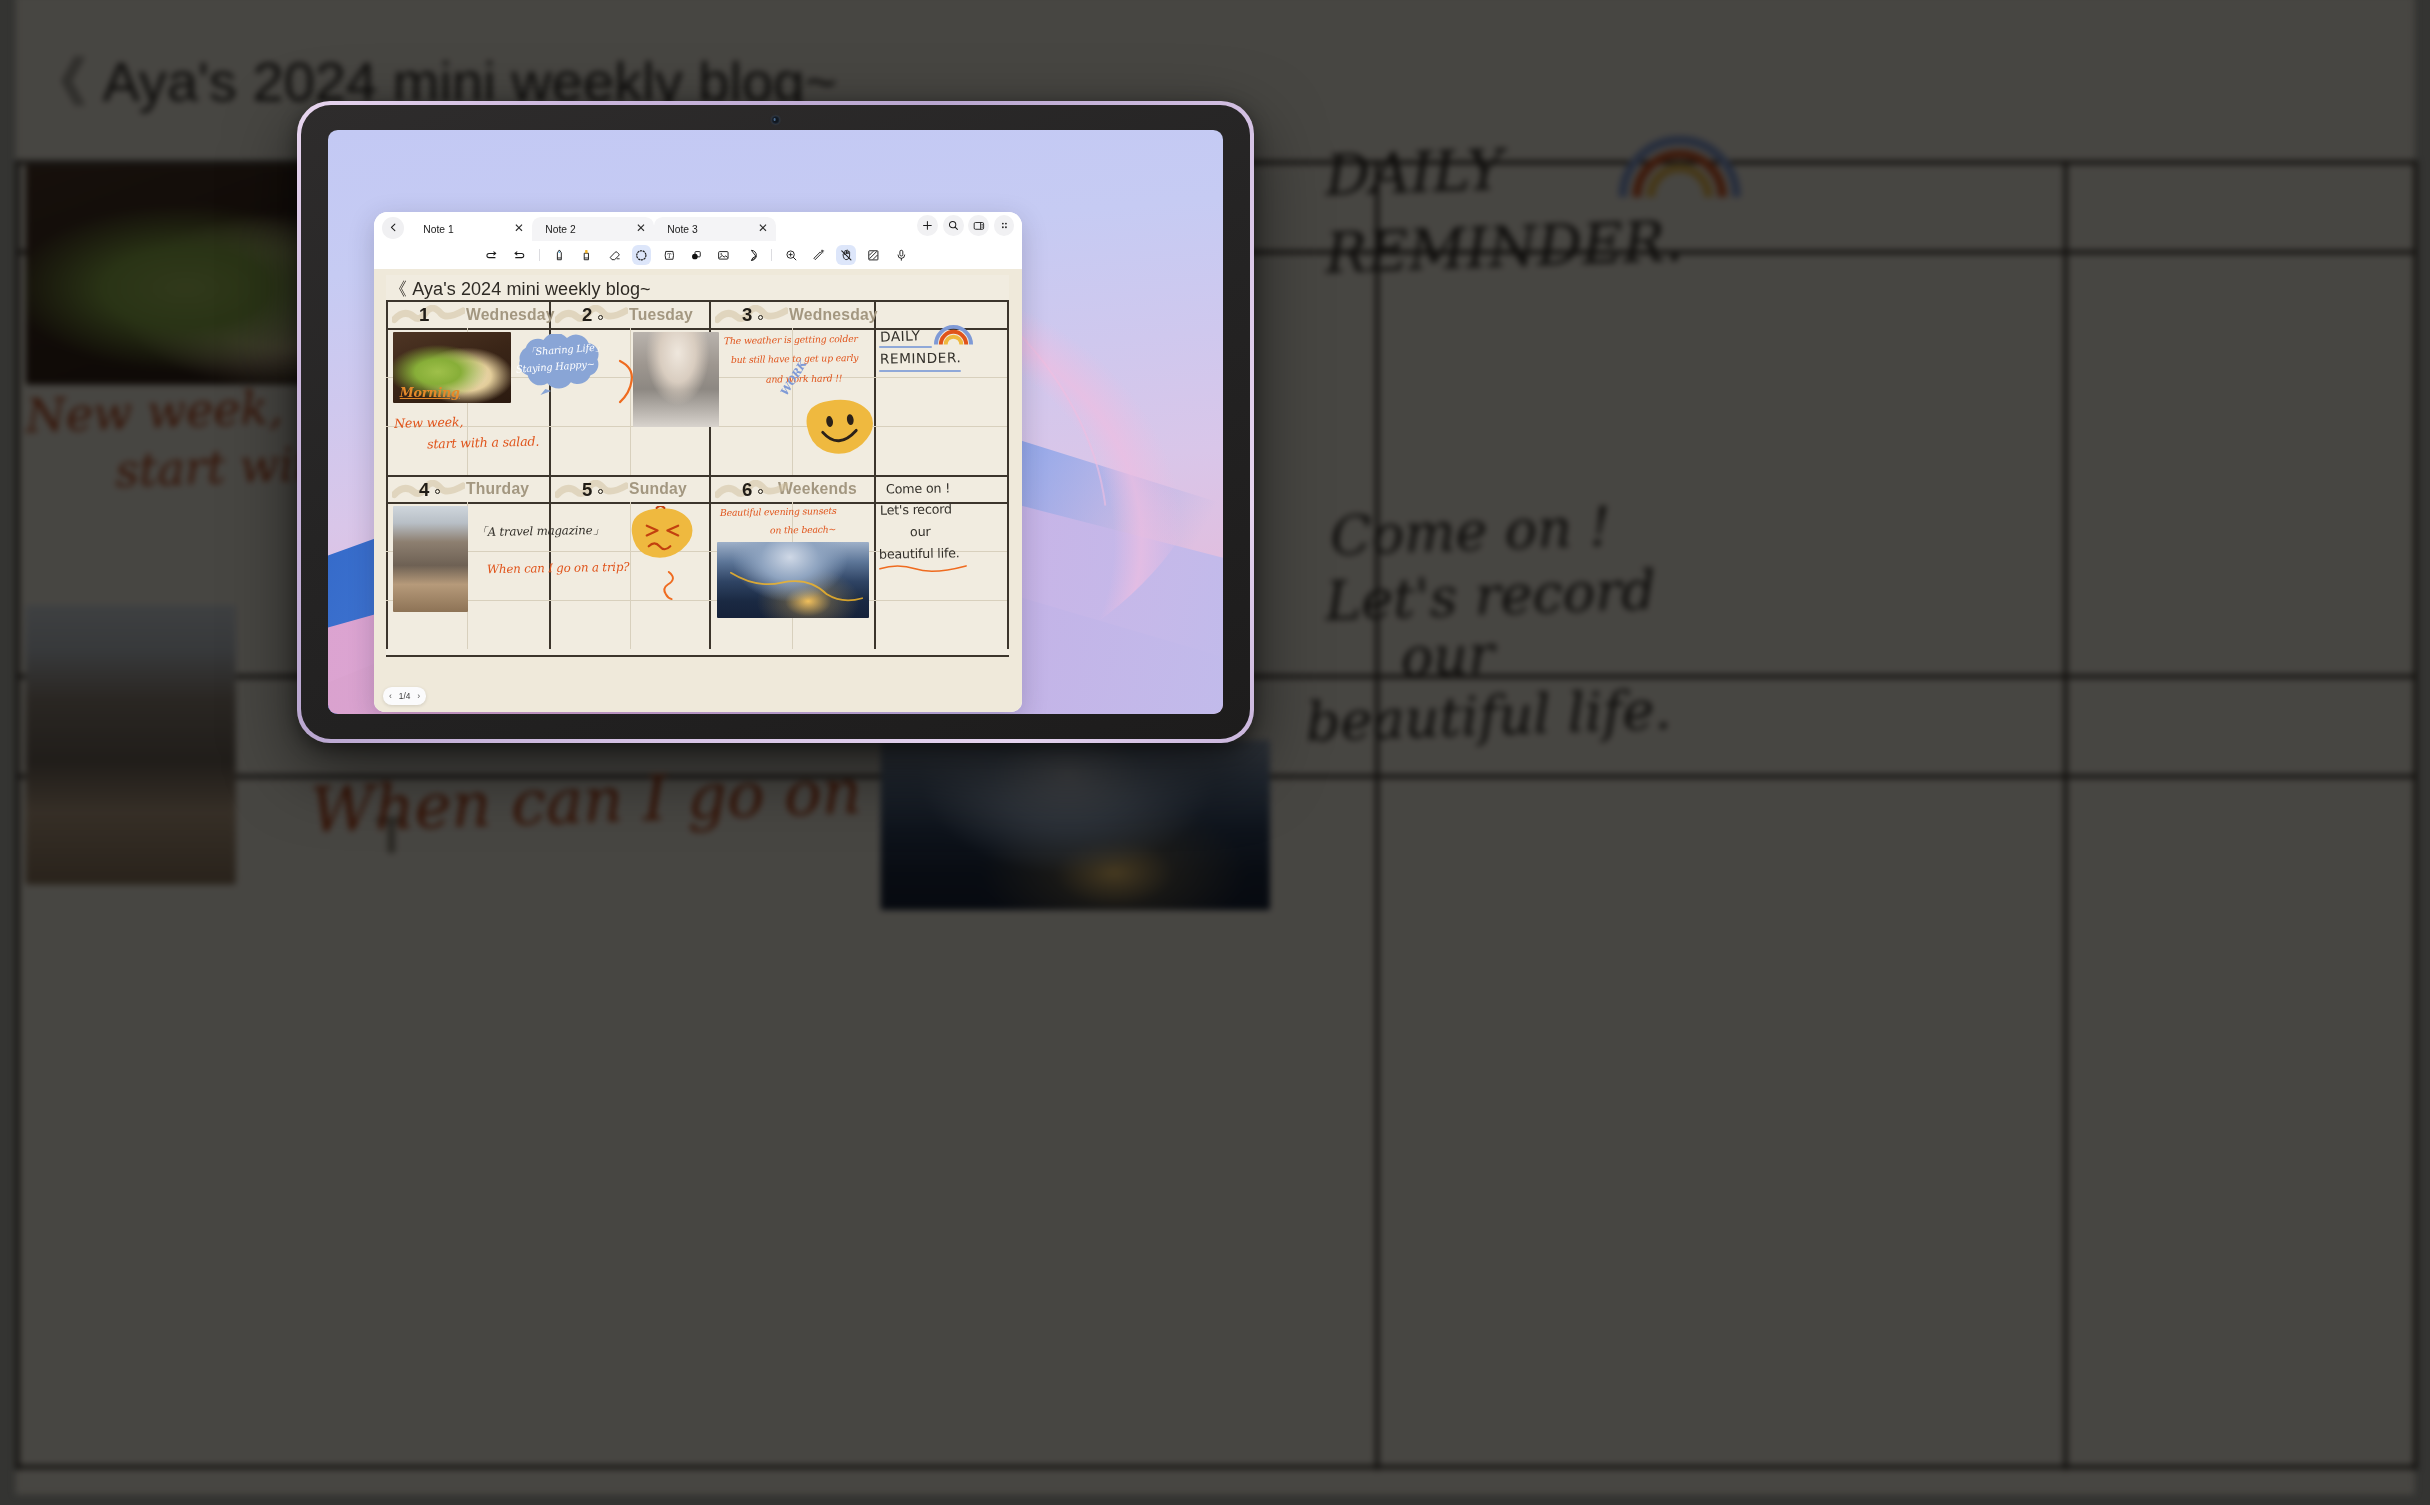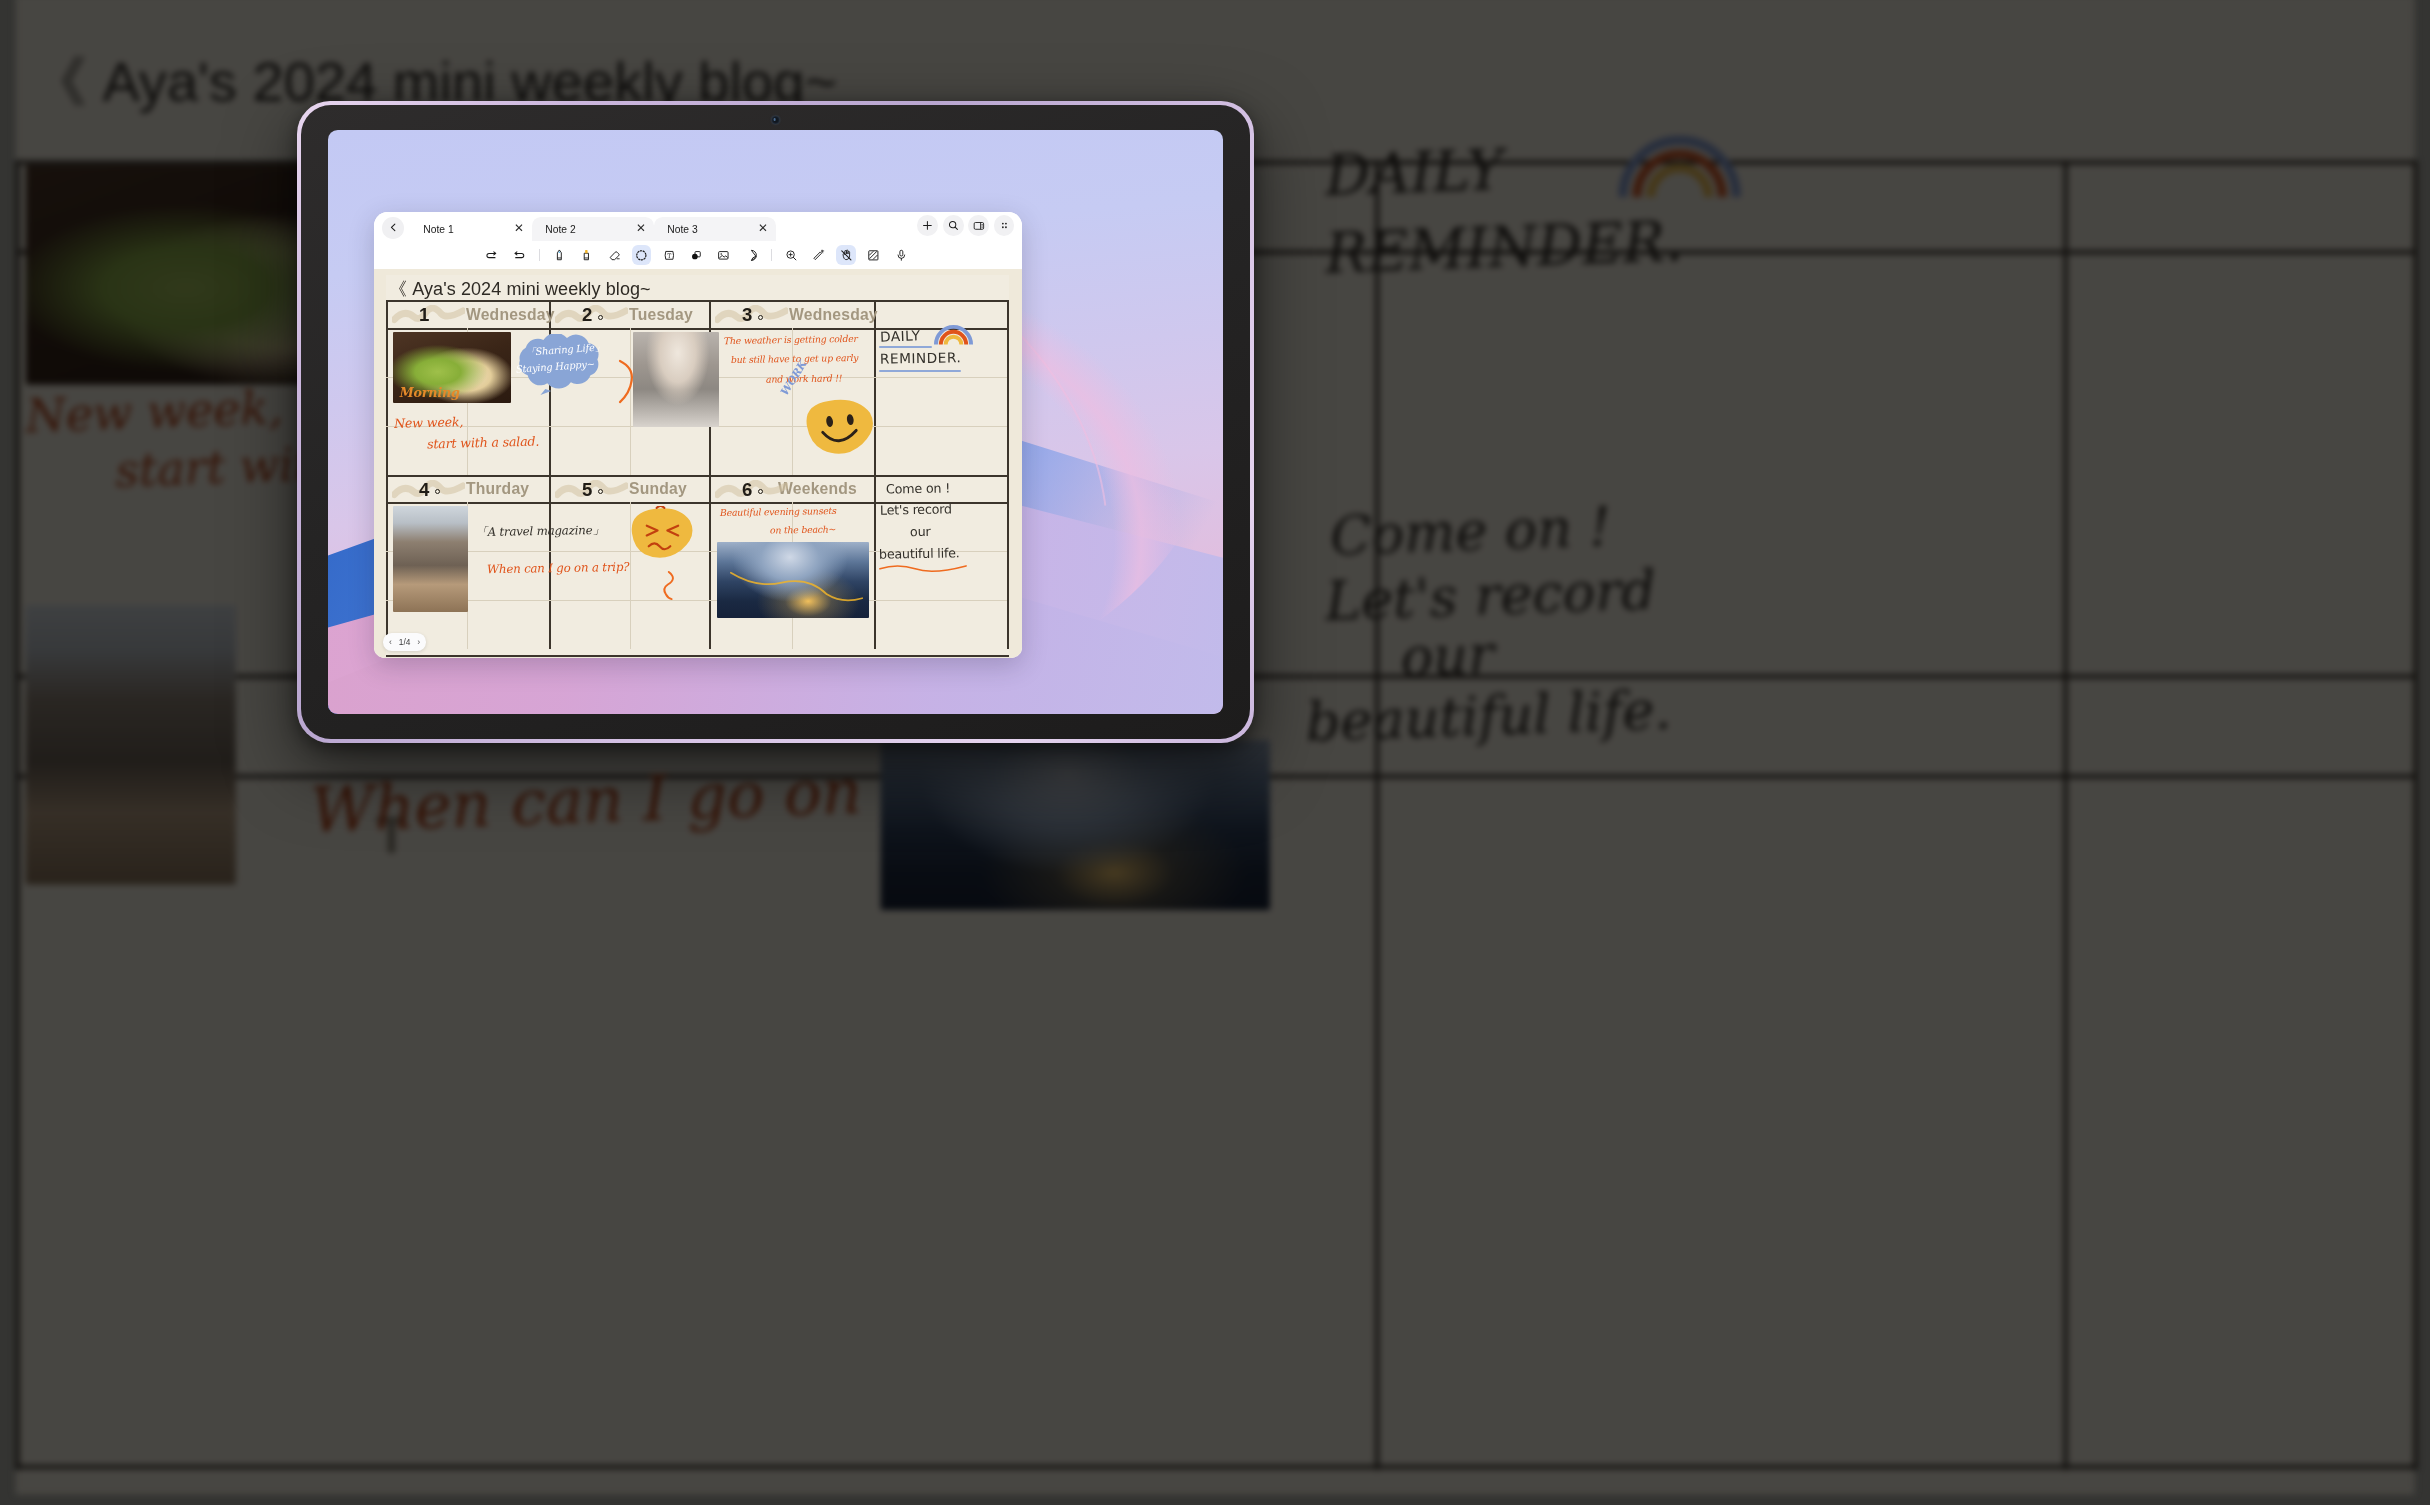--- a/index.html
+++ b/index.html
@@ -111,21 +111,21 @@
     border-radius:50%;
     border:2.9px solid rgba(240,190,225,.55);
     border-color:rgba(240,190,225,.6) transparent transparent transparent;
     transform:rotate(42deg);
   }
 
   
   #note-window{
     position:absolute;
     left:46px; top:82px;
-    width:648px; height:446px;
+    width:648px; height:500px;
     background:#ffffff;
     border-radius:13.7px 13.7px 10.8px 10.8px;
     box-shadow:0 7.8px 25.5px rgba(30,30,60,.22);
     overflow:hidden;
     display:flex; flex-direction:column;
   }
 
   
   #tabbar{
     height:29px; background:#ffffff;
@@ -614,21 +614,21 @@
                 <svg class="day-scribble" viewBox="0 0 74 20">
                   <path d="M2 15 q10 -11 20 -3 q6 5 12 -4 q7 -10 16 1 q6 6 22 -3" fill="none" stroke="#d3c4a4" stroke-width="7" stroke-linecap="round"></path>
                 </svg>
                 <div class="day-num">6</div>
                 <div class="day-dot"></div>
               </div>
               <div class="day-name">Weekends</div>
             </div>
 
             <div class="ph ph-salad" style="left:6.9px; top:57px; width:118px; height:71px;"></div>
-            <div class="hand" style="left:13.7px; top:110px; font-size:12.7px; color:#e58a2a; font-weight:bold; font-family:'DejaVu Serif',serif;">Morning</div>
+            <div class="hand" style="left:13.7px; top:110px; font-size:12.7px; color:#e58a2a; font-weight:bold; font-family:'DejaVu Serif',serif;text-decoration:underline;">Morning</div>
             <div class="hand" style="left:7.8px; top:140px; font-size:12.7px; transform:rotate(-1.5deg);">New week,</div>
             <div class="hand" style="left:41px; top:160px; font-size:12.7px; transform:rotate(-1.5deg);">start with a salad.</div>
 
             <svg style="position:absolute; left:122px; top:59px;" width="112" height="61" viewBox="0 0 114 62">
               <path d="M18 14 a13 13 0 0 1 18 -8 a15 15 0 0 1 24 -2 a14 14 0 0 1 22 5 a12 12 0 0 1 9 17
                        a12 12 0 0 1 -7 16 a14 14 0 0 1 -20 7 a15 15 0 0 1 -24 1 a13 13 0 0 1 -20 -8
                        a12 12 0 0 1 -8 -15 a12 12 0 0 1 6 -13 Z" fill="#89a5d6"></path>
               <path d="M38 56 L33 62 L44 58 Z" fill="#89a5d6"></path>
             </svg>
             <div class="hand" style="left:140px; top:69px; font-size:9.8px; color:#ffffff; transform:rotate(-4deg);">「Sharing Life」</div>

